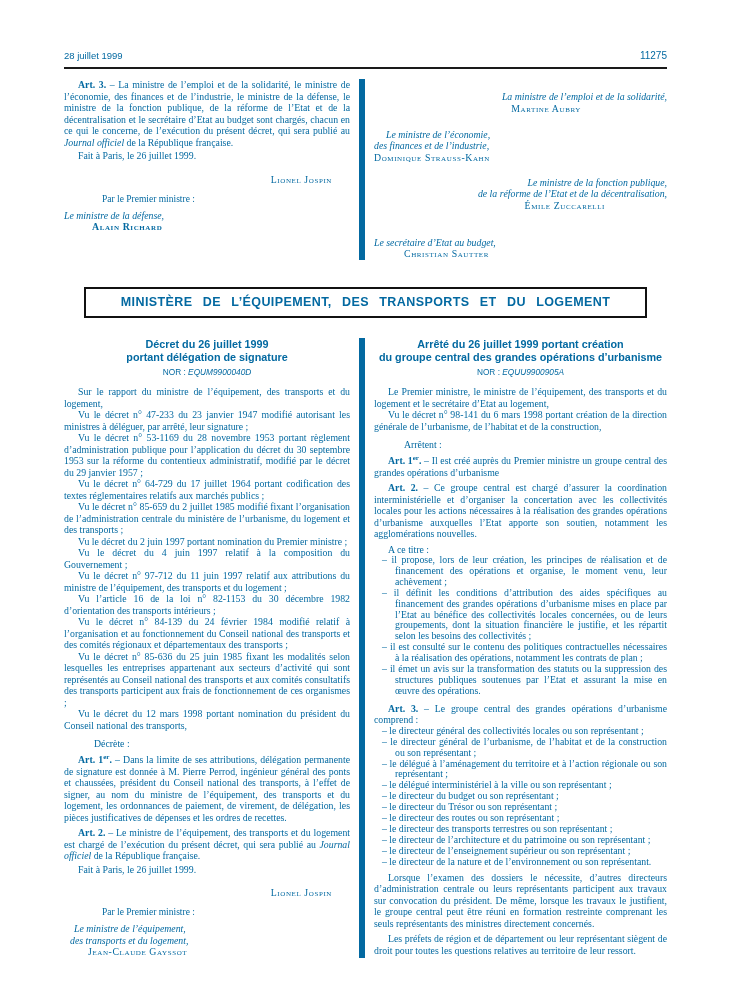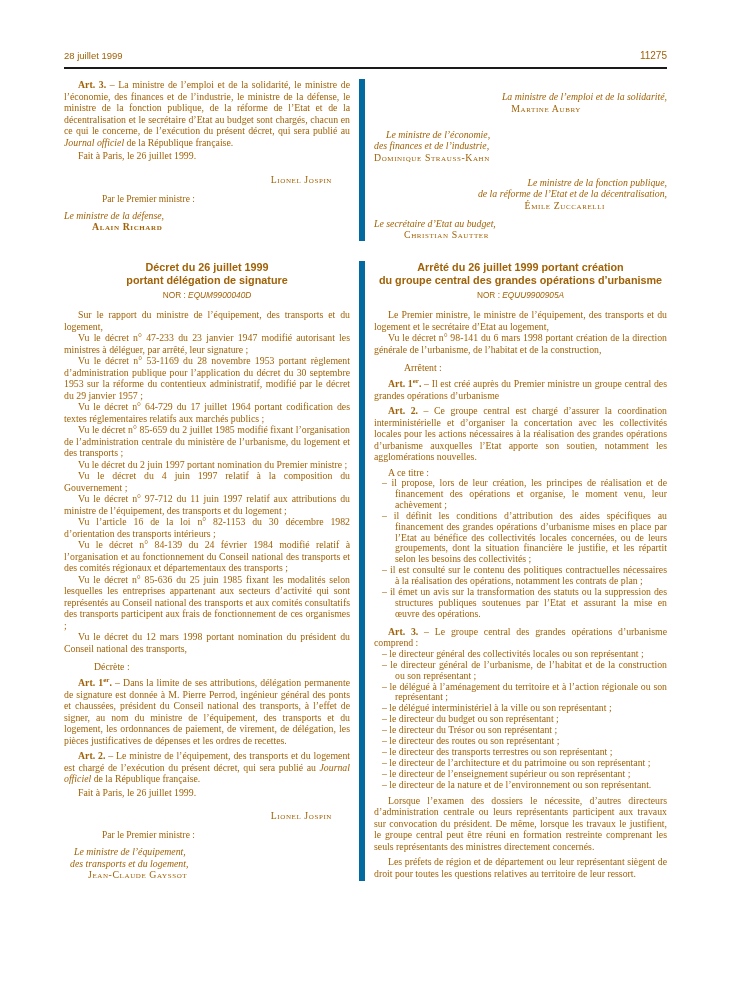--- a/index.html
+++ b/index.html
@@ -1,17 +1,17 @@
 <!DOCTYPE html>
 <html lang="fr"><head>
 <meta charset="utf-8">
 <style>
   html,body{margin:0;padding:0;background:#f2f2f0;}
   .page{width:731px;height:990px;background:#ffffff;position:relative;
-        font-family:"Liberation Serif",serif;color:#a16207;overflow:hidden;}
+        font-family:"Liberation Serif",serif;color:#0369a1;overflow:hidden;}
   .content{position:absolute;left:64px;top:50px;width:603px;}
 
   
   .hdr{display:flex;justify-content:space-between;align-items:baseline;
        font-family:"Liberation Sans",sans-serif;}
   .hdr-date{font-size:9.5px;}
   .hdr-title{font-size:11px;font-weight:bold;letter-spacing:.3px;}
   .hdr-page{font-size:10px;}
   .hdr-rule{border:0;border-top:2px solid #1a1a1a;margin:6px 0 0 0;}
 
@@ -86,27 +86,28 @@
       <div style="margin-top:14px;">
         <div class="sig-title" style="padding-left:12px;">Le ministre de l’économie,</div>
         <div class="sig-title">des finances et de l’industrie,</div>
         <div class="sig-name">Dominique Strauss-Kahn</div>
       </div>
       <div style="margin-top:13px;">
         <div class="sig-title t-right">Le ministre de la fonction publique,</div>
         <div class="sig-title t-right">de la réforme de l’Etat et de la décentralisation,</div>
         <div class="sig-name t-right" style="padding-right:62px;">Émile Zuccarelli</div>
       </div>
-      <div style="margin-top:6px;">
+      <div style="margin-top:25px;">
         <div class="sig-title">Le secrétaire d’Etat au budget,</div>
         <div class="sig-name" style="padding-left:30px;">Christian Sautter</div>
       </div>
     </div>
   </div>
 
+  <div class="banner">MINISTÈRE DE L’ÉQUIPEMENT, DES TRANSPORTS ET DU LOGEMENT</div>
 
   <div class="row art-row">
 
     <div class="colL">
       <div class="a-title">Décret du 26 juillet 1999</div>
       <div class="a-title">portant délégation de signature</div>
       <div class="nor"><span>NOR :</span> <span class="it">EQUM9900040D</span></div>
 
       <p class="p">Sur le rapport du ministre de l’équipement, des transports et du logement,</p>
       <p class="p">Vu le décret n° 47-233 du 23 janvier 1947 modifié autorisant les ministres à déléguer, par arrêté, leur signature ;</p>

